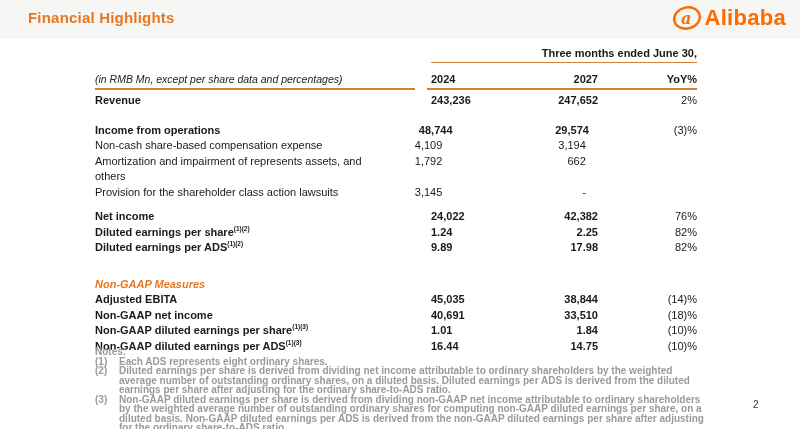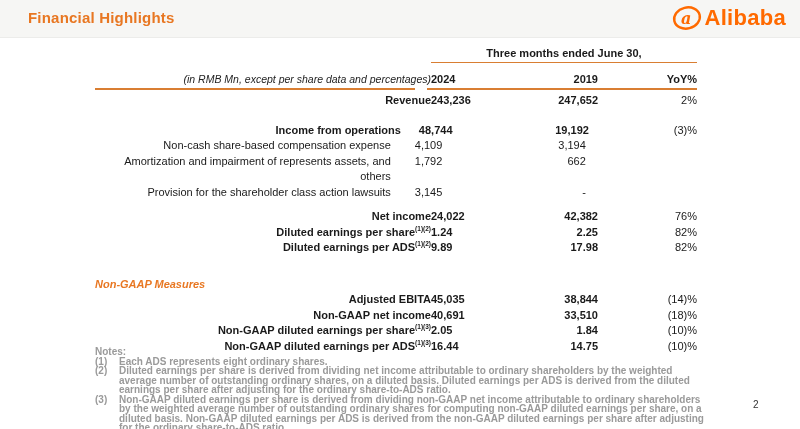--- a/index.html
+++ b/index.html
@@ -8,24 +8,24 @@
     font-family:"Liberation Sans",sans-serif;color:#1a1a1a;overflow:hidden;
     box-shadow:0 0 4px rgba(0,0,0,.2);
   }
   .topbar{position:absolute;left:0;top:0;width:800px;height:37px;background:#f6f6f4;border-bottom:1px solid #ececea;}
   .slide-title{position:absolute;left:28px;top:9px;font-size:15px;font-weight:bold;color:#E87722;letter-spacing:.2px;}
   .logo{position:absolute;right:14px;top:4px;display:flex;align-items:center;gap:2px;}
   .logo-mark{width:30px;height:28px;display:block;}
   .logo-text{font-size:22px;font-weight:800;color:#FF6A00;letter-spacing:.3px;}
 
   .tbl{position:absolute;left:95px;top:46px;width:602px;font-size:11px;}
-  .period-row{margin-left:336px;width:266px;text-align:center;font-weight:bold;
+  .period-row{margin-left:336px;width:266px;text-align:right;font-weight:bold;
     padding-bottom:2px;border-bottom:1.5px solid #D97E32;line-height:14px;}
   .head-row{display:flex;align-items:flex-end;height:20px;padding-top:2px;}
-  .c-label{width:336px;text-align:right;}
+  .c-label{width:336px;text-align:left;}
   .c-n1{width:87px;text-align:left;}
   .c-n2{width:80px;text-align:right;}
   .c-yoy{width:99px;text-align:right;font-weight:normal;}
   .head-row .c-label{font-style:italic;font-size:10.5px;color:#222;}
   .head-row .c-n1,.head-row .c-n2,.head-row .c-yoy{font-weight:bold;}
   .head-rule{display:flex;margin-top:3px;height:2px;}
   .head-rule .seg1{width:320px;height:2px;background:#D97E32;}
   .head-rule .gap{width:12px;}
   .head-rule .seg2{width:270px;height:2px;background:#D97E32;}
 
@@ -58,41 +58,41 @@
     </svg>
     <span class="logo-text">Alibaba</span>
   </div>
 
   <div class="tbl">
     <div class="period-row">Three months ended June 30,</div>
 
     <div class="head-row">
       <div class="c-label">(in RMB Mn, except per share data and percentages)</div>
       <div class="c-n1">2024</div>
-      <div class="c-n2">2019</div>
+      <div class="c-n2">2027</div>
       <div class="c-yoy">YoY%</div>
     </div>
     <div class="head-rule">
       <div class="seg1"></div>
       <div class="gap"></div>
       <div class="seg2"></div>
     </div>
 
     <div class="rows">
       <div class="trow">
         <div class="c-label"><span>Revenue</span><sup></sup></div>
         <div class="c-n1">243,236</div>
         <div class="c-n2">247,652</div>
         <div class="c-yoy">2%</div>
       </div>
 
       <div class="trow mt-lg">
         <div class="c-label"><span>Income from operations</span><sup></sup></div>
         <div class="c-n1">48,744</div>
-        <div class="c-n2">19,192</div>
+        <div class="c-n2">29,574</div>
         <div class="c-yoy">(3)%</div>
       </div>
       <div class="trow plain">
         <div class="c-label"><span>Non-cash share-based compensation expense</span><sup></sup></div>
         <div class="c-n1">4,109</div>
         <div class="c-n2">3,194</div>
         <div class="c-yoy"></div>
       </div>
       <div class="trow plain">
         <div class="c-label"><span>Amortization and impairment of represents assets, and others</span><sup></sup></div>
@@ -135,21 +135,21 @@
         <div class="c-yoy">(14)%</div>
       </div>
       <div class="trow">
         <div class="c-label"><span>Non-GAAP net income</span><sup></sup></div>
         <div class="c-n1">40,691</div>
         <div class="c-n2">33,510</div>
         <div class="c-yoy">(18)%</div>
       </div>
       <div class="trow">
         <div class="c-label"><span>Non-GAAP diluted earnings per share</span><sup>(1)(3)</sup></div>
-        <div class="c-n1">2.05</div>
+        <div class="c-n1">1.01</div>
         <div class="c-n2">1.84</div>
         <div class="c-yoy">(10)%</div>
       </div>
       <div class="trow">
         <div class="c-label"><span>Non-GAAP diluted earnings per ADS</span><sup>(1)(3)</sup></div>
         <div class="c-n1">16.44</div>
         <div class="c-n2">14.75</div>
         <div class="c-yoy">(10)%</div>
       </div>
     </div>

